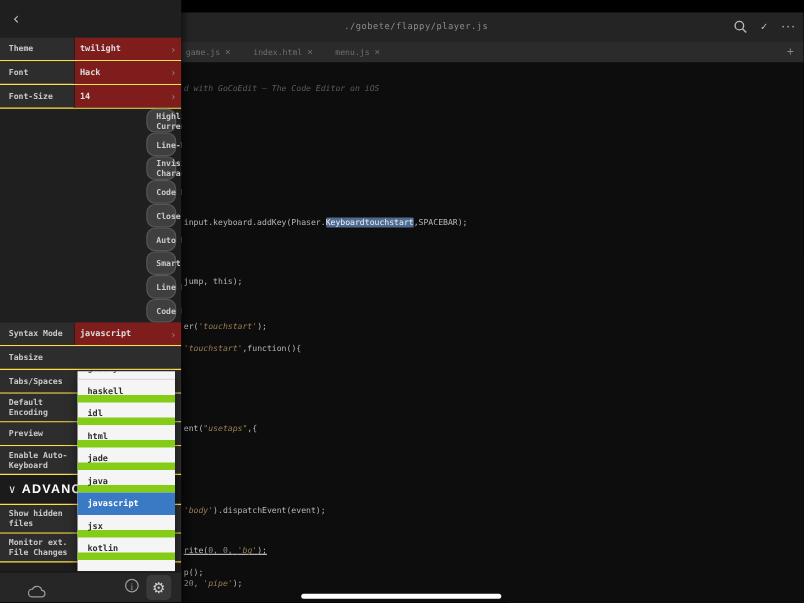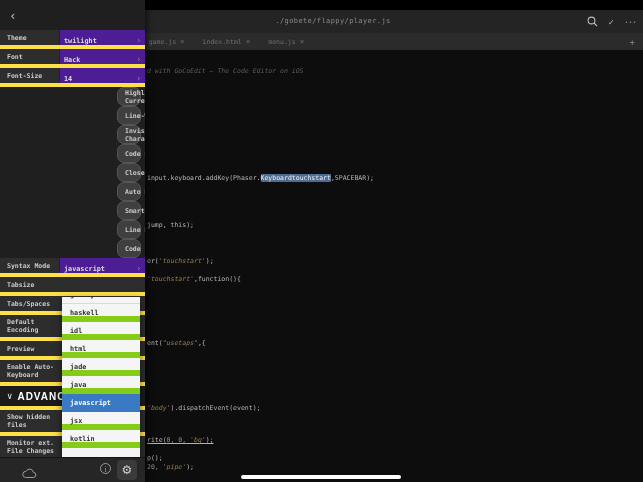--- a/index.html
+++ b/index.html
@@ -30,23 +30,23 @@
   .seg.sel{background:#4f6b8f;color:#eaf2fc;border-radius:1px;}
   .home-indicator{position:absolute;left:241px;bottom:3px;width:160px;height:4px;background:#fff;border-radius:2px;}
 
   
   .panel{position:absolute;left:0;top:0;width:145px;height:482px;background:#1f1f1f;box-shadow:2px 0 6px rgba(0,0,0,.6);}
   .panel-header{position:absolute;top:0;left:0;right:0;height:30px;display:flex;align-items:center;}
   .back-ic{position:absolute;left:9px;color:#bdbdbd;font-size:13px;line-height:13px;}
   .panel-title{flex:1;text-align:center;color:#fff;font-family:"Liberation Sans",sans-serif;
                font-weight:bold;font-size:9.5px;letter-spacing:1.5px;margin-top:42px;}
   .rows{position:absolute;top:30px;left:0;right:0;bottom:24px;overflow:hidden;}
-  .row{display:flex;align-items:center;background:#2d2d2d;border-bottom:4px solid #fde047;min-height:19px;padding-left:7px;box-sizing:border-box;}
+  .row{display:flex;align-items:center;background:#2d2d2d;border-bottom:1px solid #fde047;min-height:19px;padding-left:7px;box-sizing:border-box;}
   .rlabel{width:52px;flex:none;font-size:6.5px;font-weight:bold;line-height:8px;color:#c9c9c9;padding:3px 0;}
-  .cell{flex:1;align-self:stretch;display:flex;align-items:flex-end;background:#4c1d95;border-left:1px solid #222;padding:0 4px;box-sizing:border-box;}
+  .cell{flex:1;align-self:stretch;display:flex;align-items:center;background:#7f1d1d;border-left:1px solid #222;padding:0 4px;box-sizing:border-box;}
   .cval{flex:1;font-size:6.8px;font-weight:bold;color:#dedede;}
   .chev{color:#8f8f8f;font-size:8px;}
   .toggle{margin-left:auto;margin-right:4px;width:24px;height:13px;border-radius:7px;background:#3f3f3f;border:1px solid #555;position:relative;flex:none;}
   .row.section{background:#1b1b1b;min-height:24px;}
   .adv-chev{color:#e8e8e8;font-size:9px;margin-right:5px;}
   .adv-label{color:#fff;font-family:"Liberation Sans",sans-serif;font-weight:bold;font-size:10px;letter-spacing:1px;}
 
   
   .dropdown{position:absolute;left:62px;top:297px;width:78px;height:161px;background:#f5f5f5;overflow:hidden;box-shadow:0 3px 8px rgba(0,0,0,.55);}
   .dd-item{height:18px;line-height:18px;border-bottom:6px solid #84cc16;padding:0 8px;font-size:6.8px;font-weight:bold;color:#2e2e2e;box-sizing:border-box;}

